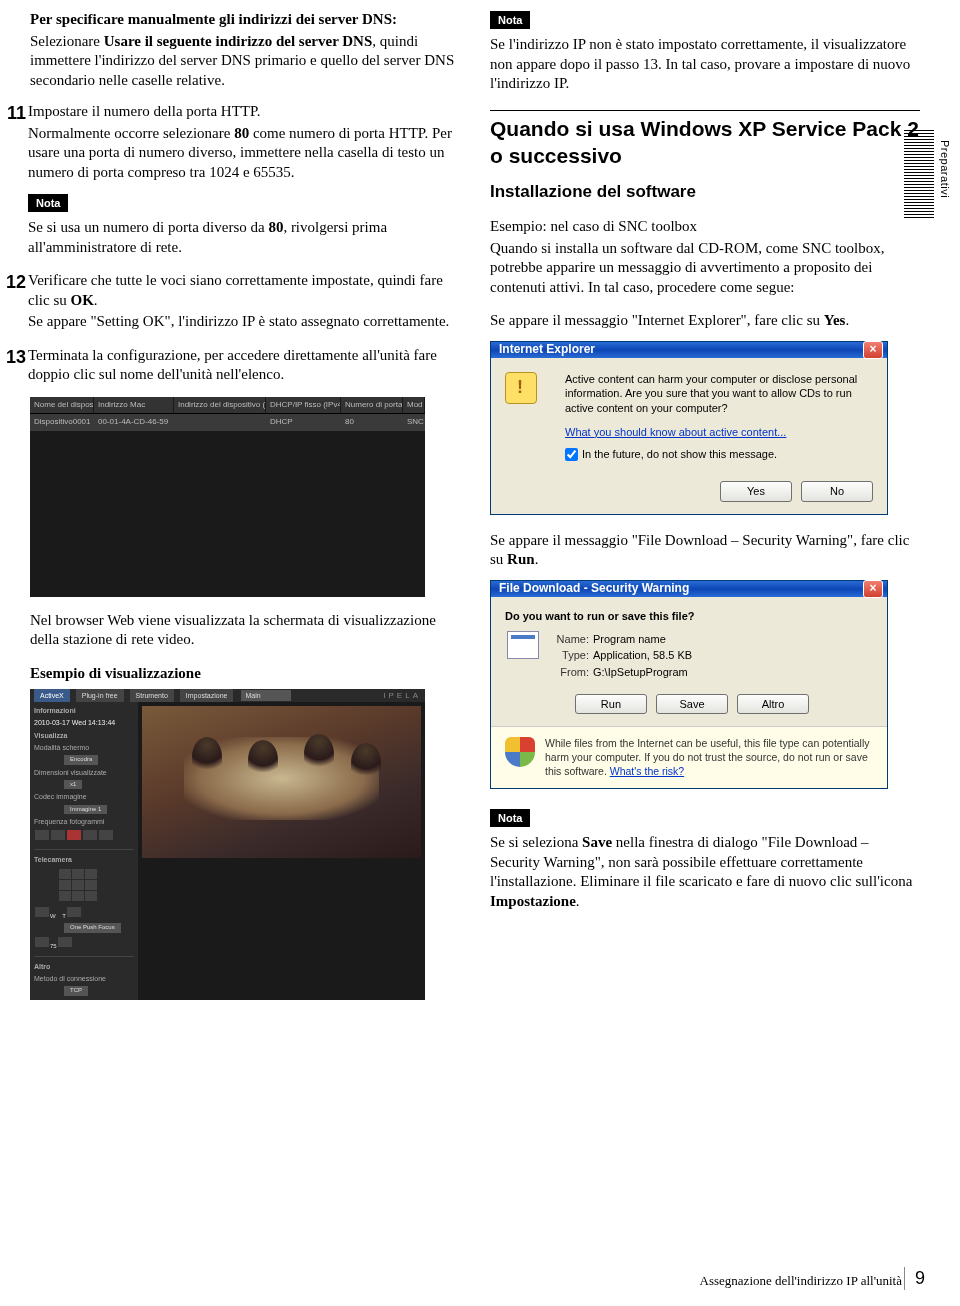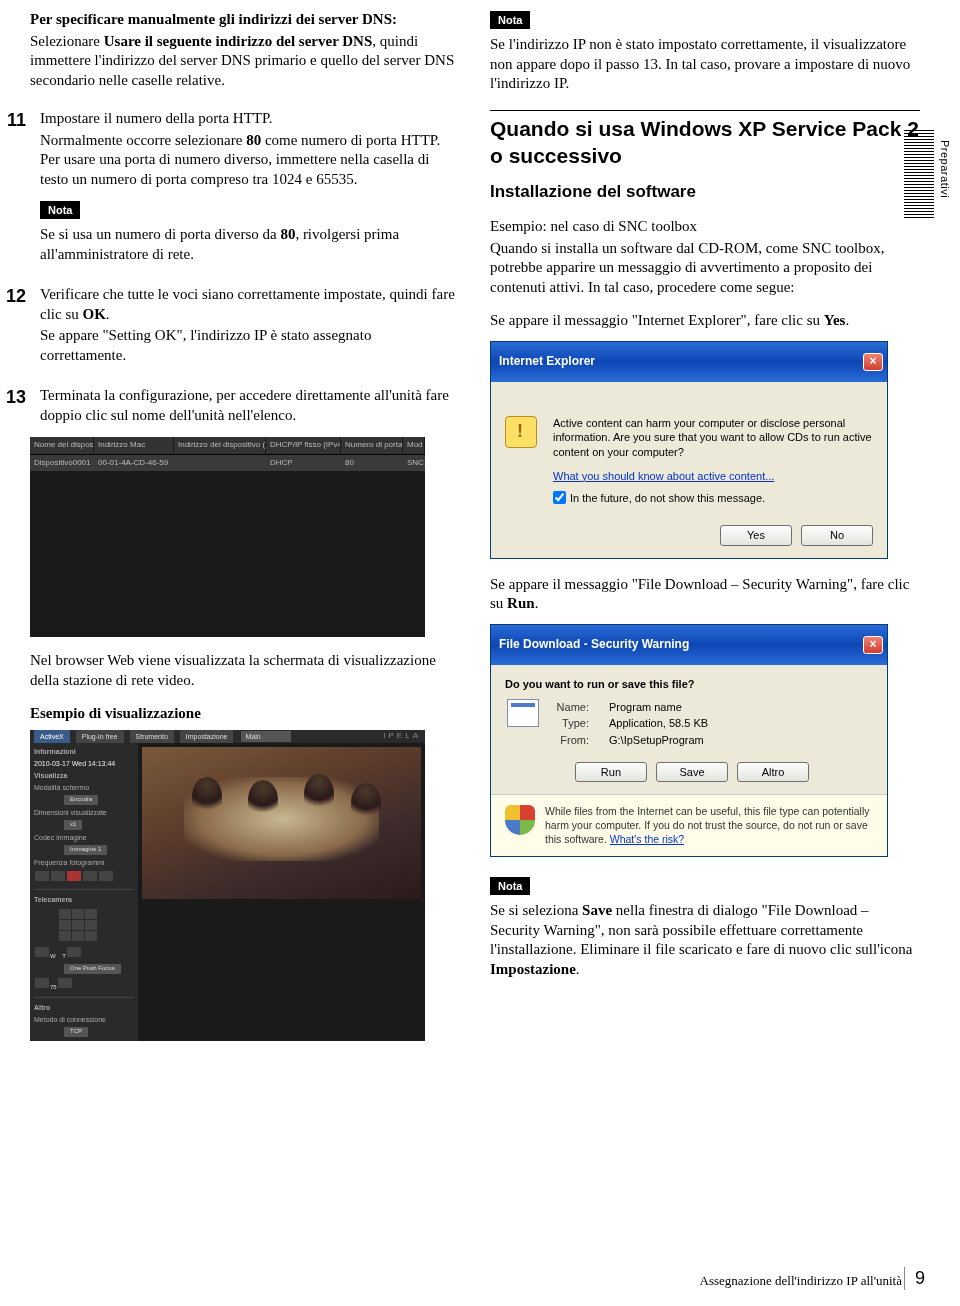--- a/index.html
+++ b/index.html
@@ -18,21 +18,21 @@
     display: flex;
     gap: 30px;
   }
   .col {
     flex: 1;
     min-width: 0;
   }
   .col-left { flex: 0 0 430px; }
   .col-right { flex: 0 0 430px; }
   p { margin-bottom: 2px; }
-  .step-row { display: flex; align-items: flex-start; gap: 14px; margin-top: 19px; }
+  .step-row { display: flex; align-items: flex-start; gap: 2px; margin-top: 12px; }
   .step-num { font-weight: bold; font-size: 18px; font-family: Arial, sans-serif; min-width: 24px; text-align: right; margin-left: -28px;}
   .step-body { flex: 1; }
   .bold { font-weight: bold; }
   .nota-badge {
     display: inline-block;
     background: #000;
     color: #fff;
     font-family: Arial, sans-serif;
     font-weight: bold;
     font-size: 11px;
@@ -181,21 +181,21 @@
   
   .iedlg {
     width: 398px;
     border: 1px solid #003c74;
     background: #ece9d8;
     font-family: Tahoma, Arial, sans-serif;
     font-size: 11px;
     margin: 10px 0;
   }
   .iedlg-title {
-    height: 40px;
+    height: 16px;
     background: linear-gradient(to bottom, #2a6bd6 0%, #0d47b5 50%, #2a6bd6 100%);
     color: #fff;
     display: flex;
     align-items: center;
     padding: 0 4px 0 8px;
     font-weight: bold;
     font-size: 12px;
   }
   .iedlg-title .closebtn {
     margin-left: auto;
@@ -205,36 +205,35 @@
     border: 1px solid #fff;
     border-radius: 3px;
     color: #fff;
     text-align: center;
     line-height: 15px;
     font-size: 12px;
   }
   .iedlg-body {
     padding: 14px 14px 10px 14px;
     display: flex;
-    gap: 16px;
-    margin-top: 20px;
+    gap: 28px;
   }
   .ie-icon {
     width: 32px;
     height: 32px;
     background: #ffe066;
     border: 1px solid #b89020;
     border-radius: 4px;
     flex-shrink: 0;
     position: relative;
   }
   .ie-icon::after{content:"!";position:absolute;top:3px;left:11px;font-weight:bold;color:#a06010;font-size:18px}
   .iedlg-text { flex: 1; color: #000; }
   .iedlg-link { color: #0033cc; text-decoration: underline; margin: 10px 0 8px 0; display: block;}
-  .iedlg-chkrow { display: flex; align-items: flex-start; gap: 4px; margin: 4px 0 10px 0;}
+  .iedlg-chkrow { display: flex; align-items: flex-end; gap: 4px; margin: 4px 0 10px 0;}
   .iedlg-chkrow input { width: 13px; height: 13px;}
   .iedlg-btns { text-align: right; padding: 0 14px 12px 14px;}
   .xpbtn {
     display: inline-block;
     min-width: 72px;
     padding: 2px 10px;
     background: linear-gradient(to bottom, #fdfdfd, #e4e4de);
     border: 1px solid #707070;
     border-radius: 3px;
     text-align: center;
@@ -251,21 +250,21 @@
     margin: 10px 0;
   }
   .fddlg .q {
     font-weight: bold;
     padding: 12px 14px 8px 14px;
     font-size: 11px;
   }
   .fdrow {
     display: flex;
     padding: 1px 14px 1px 60px;
-    gap: 20px;
+    gap: 4px;
   }
   .fdrow .k { width: 38px; text-align: right; color: #333;}
   .fdrow .v { flex: 1; }
   .fd-icon {
     position: absolute;
     left: 16px;
     width: 32px;
     height: 28px;
     background: #fff;
     border: 1px solid #88a;

